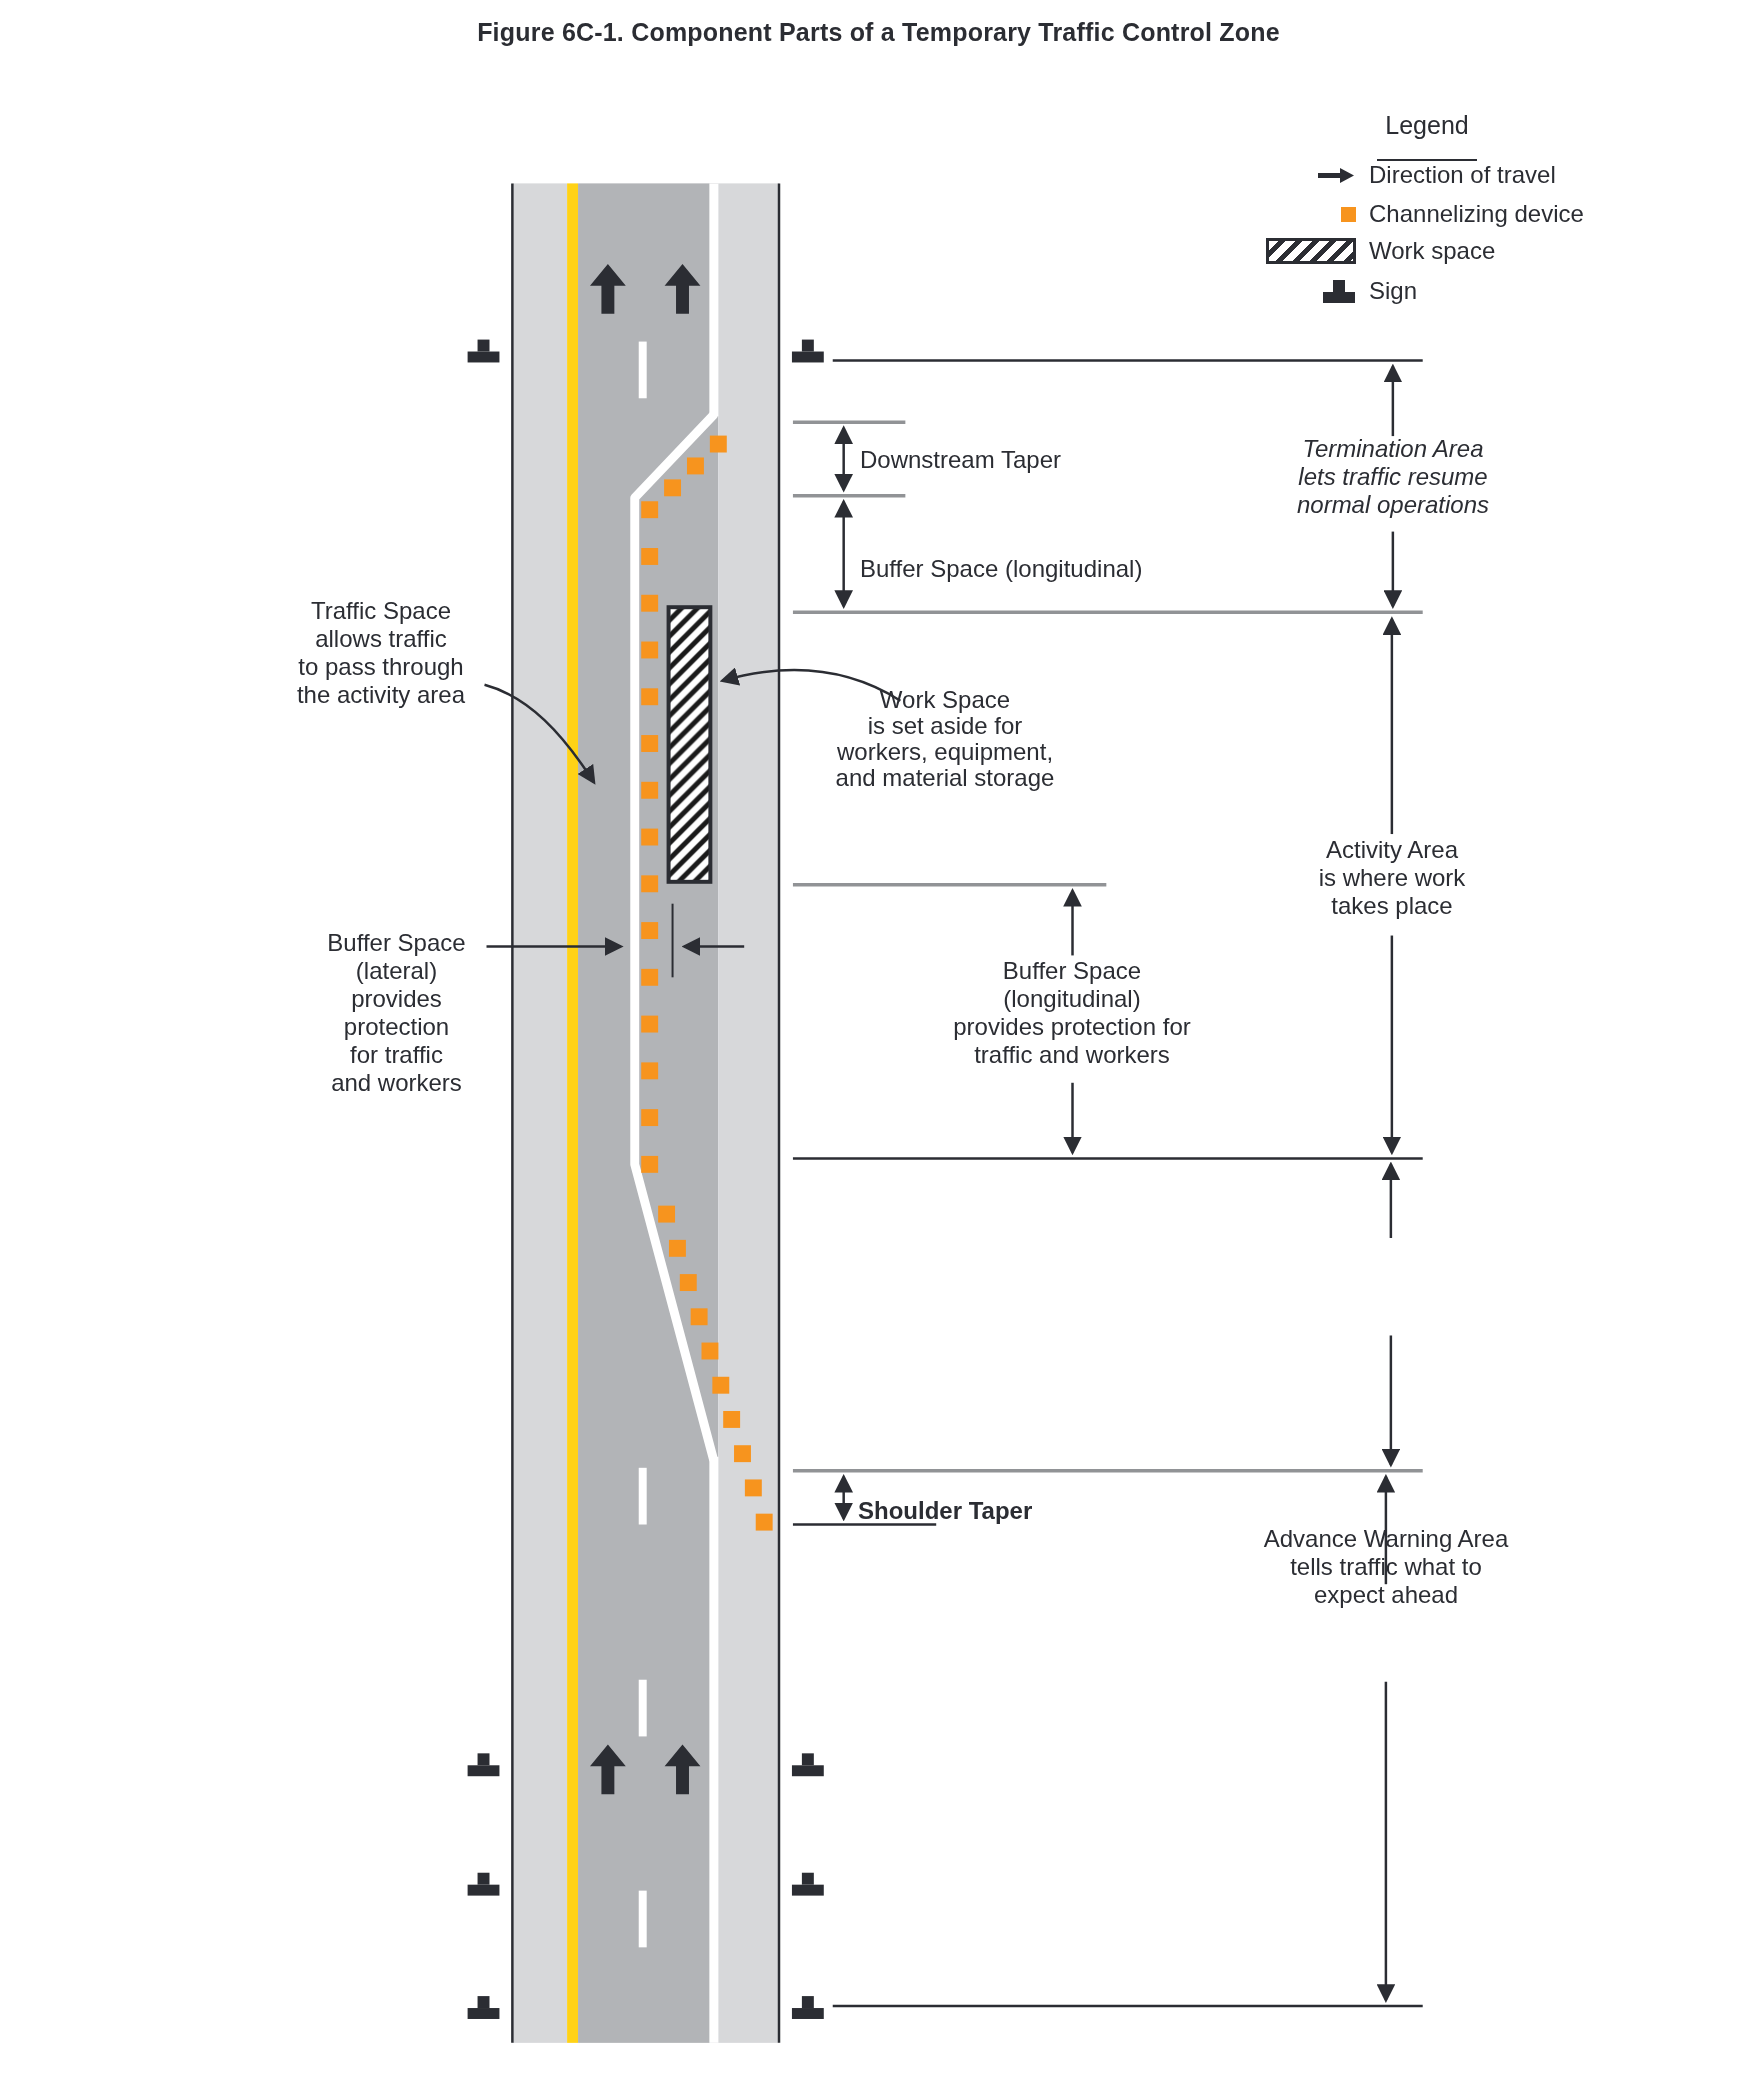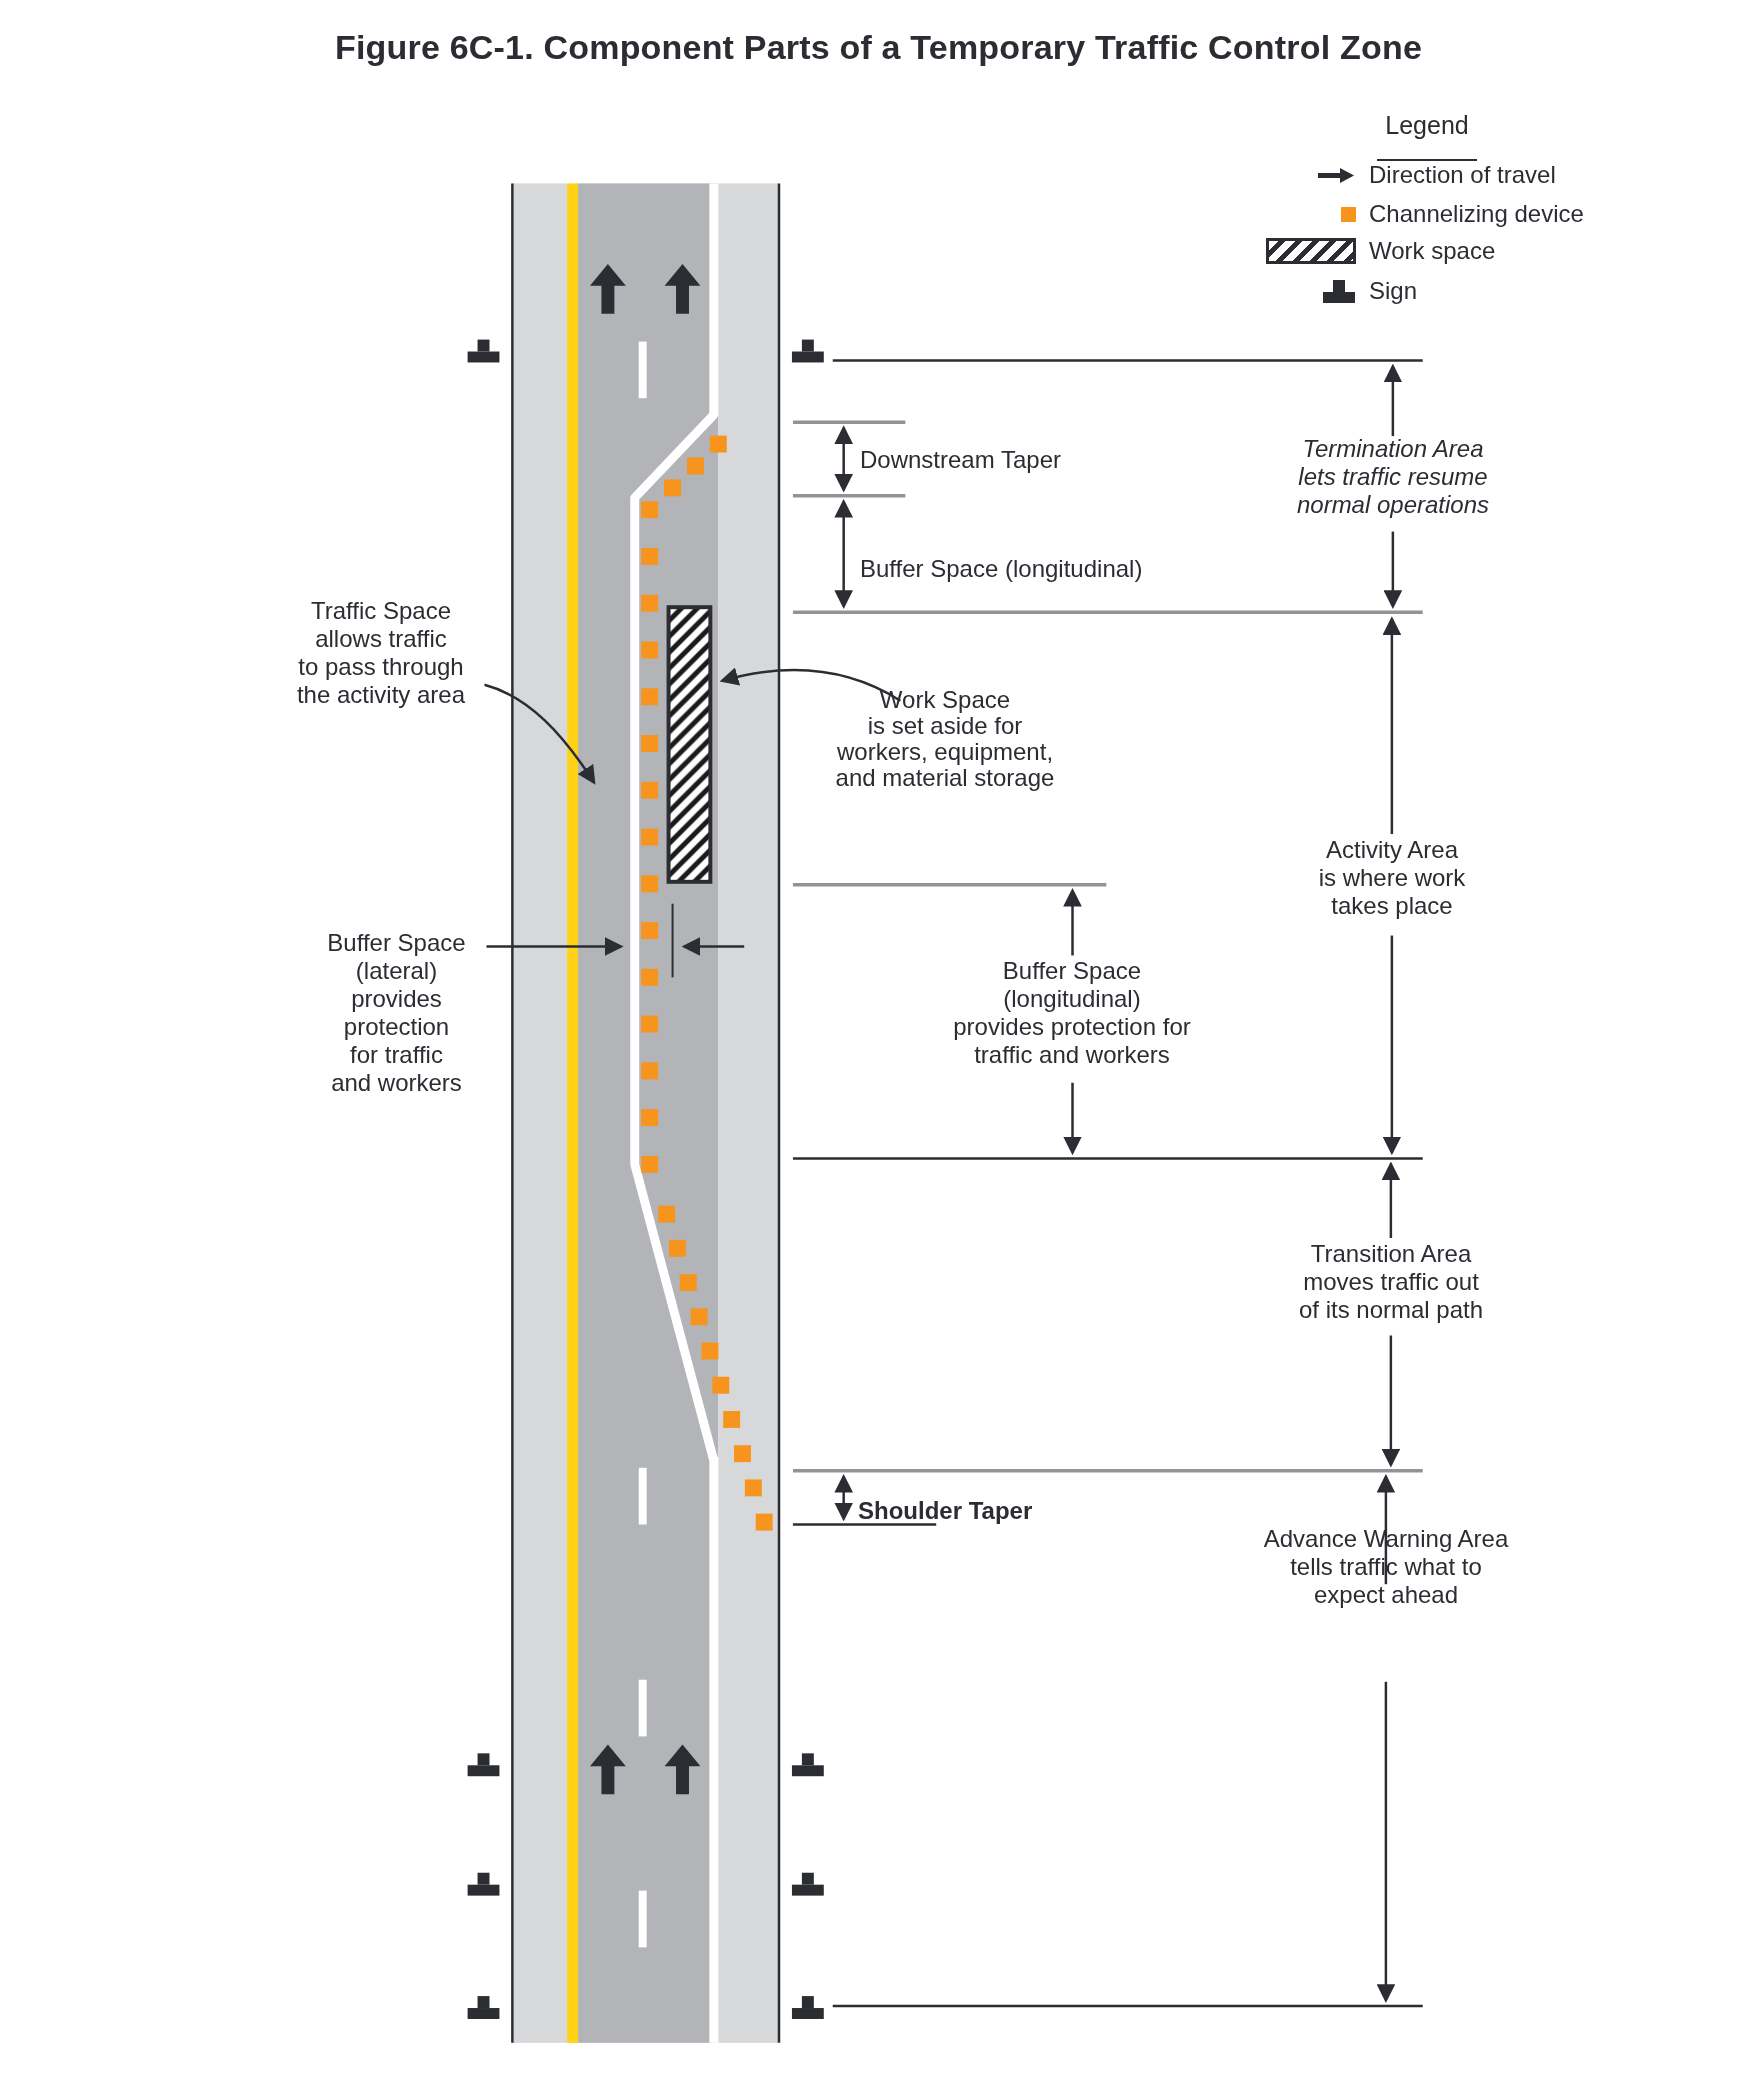--- a/index.html
+++ b/index.html
@@ -3,22 +3,22 @@
 <meta charset="utf-8">
 <style>
   html,body { margin:0; padding:0; background:#ffffff; }
   .page {
     position:relative; width:1757px; height:2078px;
     font-family:"Liberation Sans", sans-serif;
     color:var(--ink,#2b2d33); background:#ffffff; overflow:hidden;
   }
   svg.diagram { position:absolute; left:0; top:0; }
   .figure-title {
-    position:absolute; top:28px; left:0; width:100%;
-    text-align:center; font-size:34px; font-weight:bold; letter-spacing:0.2px;
+    position:absolute; top:18px; left:0; width:100%;
+    text-align:center; font-size:25px; font-weight:bold; letter-spacing:0.2px;
   }
   .callout {
     position:absolute; font-size:24px; line-height:28px;
     text-align:center; white-space:pre-line;
   }
   .callout.single { white-space:nowrap; text-align:left; line-height:28px; }
   .legend-title {
     position:absolute; left:1377px; top:111px; width:100px;
     text-align:center; font-size:25px; padding-bottom:19px;
     border-bottom:2px solid var(--ink,#2b2d33);
@@ -219,20 +219,17 @@
 (longitudinal)
 provides protection for
 traffic and workers</div>
   <div class="callout single" style="left:858px; top:1497px;font-weight:bold;">Shoulder Taper</div>
   <div class="callout" style="left:1234px; top:435px; width:318px;font-style:italic;">Termination Area
 lets traffic resume
 normal operations</div>
   <div class="callout" style="left:1233px; top:836px; width:318px;">Activity Area
 is where work
 takes place</div>
-  <div class="callout" style="left:1232px; top:1240px; width:318px;">Transition Area
-moves traffic out
-of its normal path</div>
   <div class="callout" style="left:1227px; top:1525px; width:318px;">Advance Warning Area
 tells traffic what to
 expect ahead</div>
 </div>
 
 
 </body></html>

